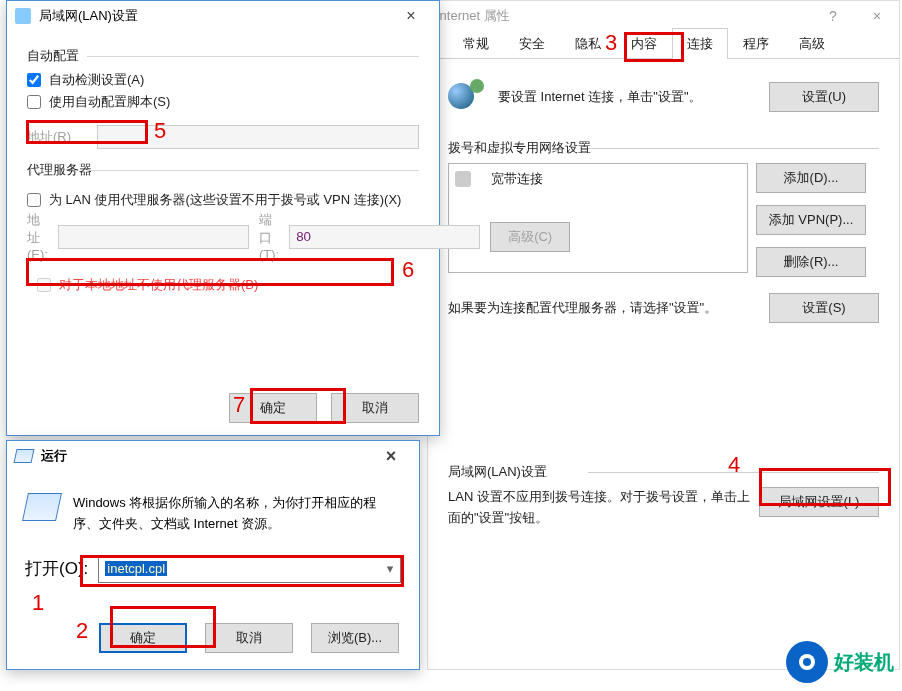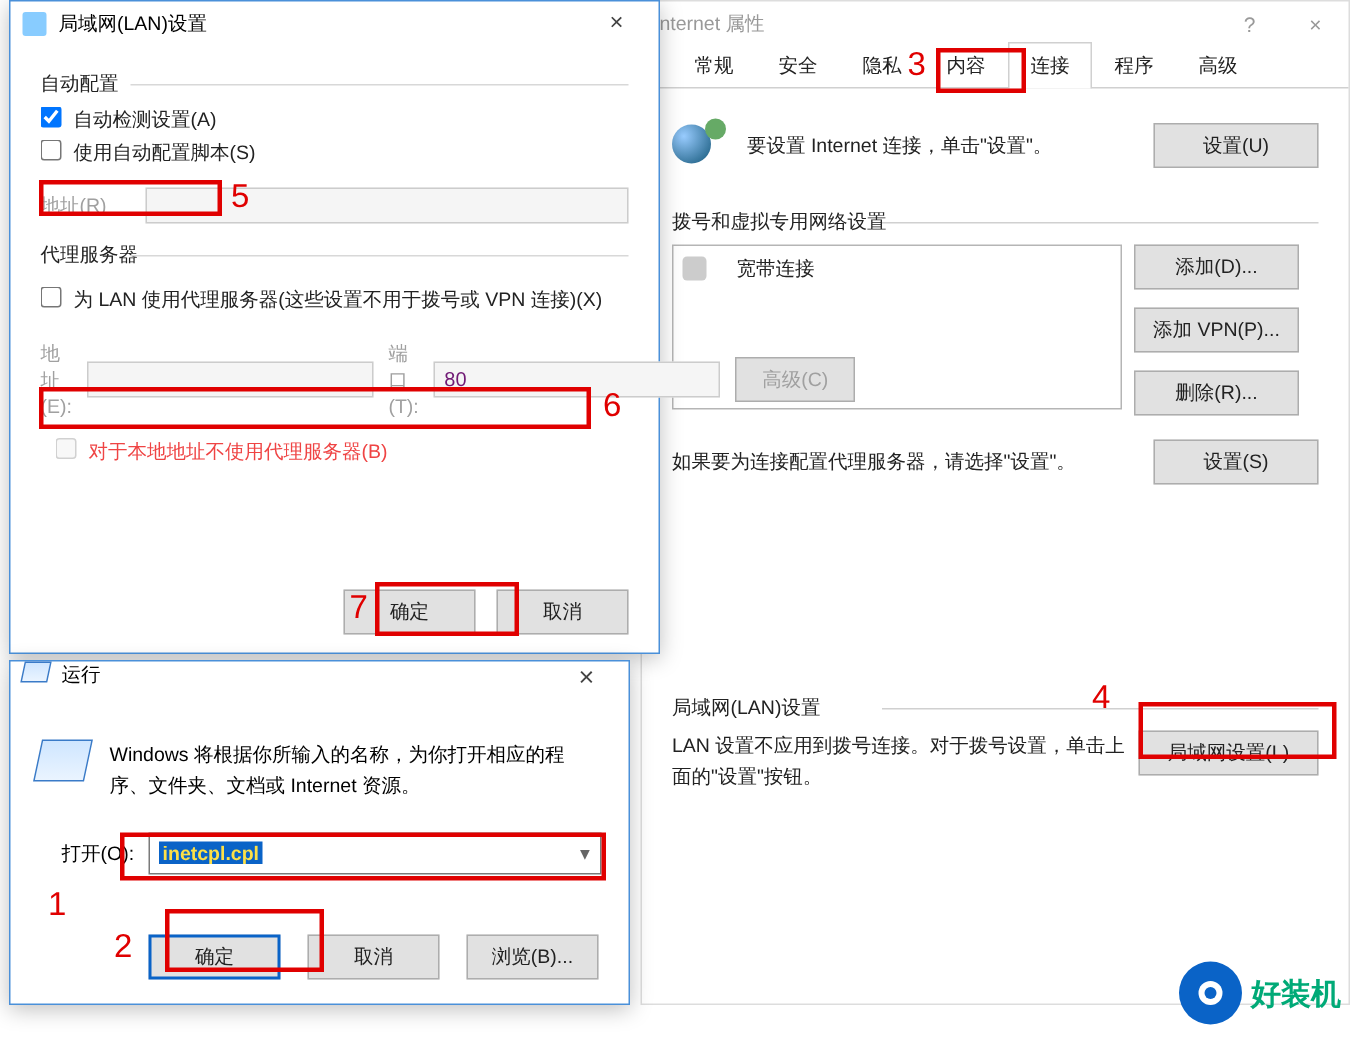--- a/index.html
+++ b/index.html
@@ -111,21 +111,21 @@
     height: 30px; display:flex; align-items:center; padding:0 8px;
     font-size:13px;
   }
   .lan-dialog .titlebar .ti { width:16px;height:16px;background:#8cf;border-radius:2px;margin-right:8px; }
   .lan-dialog .titlebar .spacer { flex:1; }
   .lan-dialog .titlebar .x { font-size:16px;color:#444; width:40px;text-align:center; }
   .lan-body { padding: 10px 20px; font-size:13px; color:#222; }
   .grp-head { margin: 6px 0 4px 0; position: relative; }
   .grp-head::after { content:""; position:absolute; height:1px; background:#d8d8d8; left:60px; right:0; top:50%; }
   .note { font-size:12px; color:#222; margin: 4px 0 18px 0; line-height:1.5; }
-  .chk { display:flex; gap:8px; font-size:13px; padding:2px 0; }
+  .chk { display:flex; align-items:center; gap:8px; font-size:13px; padding:2px 0; }
   .chk input { width:14px;height:14px; margin:0; }
   .disabled-txt { color:#ef4444; }
   .addr-row { display:flex; align-items:center; gap:10px; margin: 12px 0; }
   .addr-row .lbl { color:#a0a0a0; width:60px; }
   .addr-row input {
     flex:1; height:24px; border:1px solid #ccc; background:#fff; padding:0 6px;
   }
   .addr-row input.dis { background:#f5f5f5; color:#701a75; }
   .addr-row input.short { flex:0 0 70px; }
   .lan-footer {
@@ -136,39 +136,39 @@
   
   .run-dialog {
     position: absolute;
     left: 6px; top: 440px;
     width: 414px; height: 230px;
     border: 1px solid #4a90d9;
     background: #fff;
     box-shadow: 0 3px 14px rgba(0,0,0,.25);
   }
   .run-dialog .titlebar {
-    height: 30px; display:flex; padding:0 8px; font-size:13px;
+    height: 30px; display:flex; align-items:center; padding:0 8px; font-size:13px;font-weight:bold;
   }
   .run-dialog .titlebar .ri {
     width:18px;height:14px;border:1px solid #3a7bc8; background:linear-gradient(#cfe6ff,#eaf4ff);
     margin-right:8px; transform: skewX(-12deg);
   }
   .run-dialog .titlebar .spacer{flex:1;}
   .run-dialog .titlebar .x { font-size:18px;color:#444;width:40px;text-align:center;}
   .run-body { padding: 10px 18px; font-size:13px; }
   .run-desc { display:flex; gap:14px; align-items:flex-start; margin:12px 0 20px 0; line-height:1.6; }
   .run-desc .ricon { width:34px;height:28px;flex-shrink:0;border:1px solid #3a7bc8;background:linear-gradient(#cfe6ff,#eaf4ff);transform: skewX(-12deg); }
   .run-open-row { display:flex; align-items:center; gap:10px; }
-  .run-open-row .lbl { font-size:13px;margin-left:16px; }
+  .run-open-row .lbl { font-size:17px; }
   .combo {
     flex:1; height:28px; border:1px solid #7a7a7a; position:relative; background:#fff;
     display:flex; align-items:center; padding:0 22px 0 6px;
   }
   .combo .sel {
-    background:#0a63c7; color:#fde047; padding:0 2px;font-weight:bold;
+    background:#0a63c7; color:#fef9c3; padding:0 2px;
   }
   .combo .dd {
     position:absolute; right:0; top:0; bottom:0; width:20px;
     display:flex;align-items:center;justify-content:center; color:#666;
   }
   .run-footer {
     position:absolute; left:0; right:0; bottom:16px;
     display:flex; justify-content:flex-end; gap:18px; padding-right:20px;
   }
   .wbtn.default { border:2px solid #0a63c7; }
@@ -266,21 +266,21 @@
     <div class="addr-row">
       <span class="lbl disabled-txt">地址(R)</span>
       <input class="dis" disabled="" style="">
     </div>
 
     <div class="grp-head">代理服务器</div>
     <label class="chk" style="margin-top:10px">
       <input type="checkbox" style="">
       <span>为 LAN 使用代理服务器(这些设置不用于拨号或 VPN 连接)(X)</span>
     </label>
-    <div class="addr-row" style="margin-top:16px">
+    <div class="addr-row" style="margin-top:0">
       <span class="lbl disabled-txt">地址(E):</span>
       <input class="dis" disabled="" style="">
       <span class="lbl disabled-txt" style="width:auto">端口(T):</span>
       <input class="dis short" disabled="" value="80" style="">
       <div class="wbtn" style="min-width:80px;color:#a0a0a0">高级(C)</div>
     </div>
     <label class="chk" style="margin-left:10px">
       <input type="checkbox" disabled="" style="">
       <span class="disabled-txt">对于本地地址不使用代理服务器(B)</span>
     </label>

